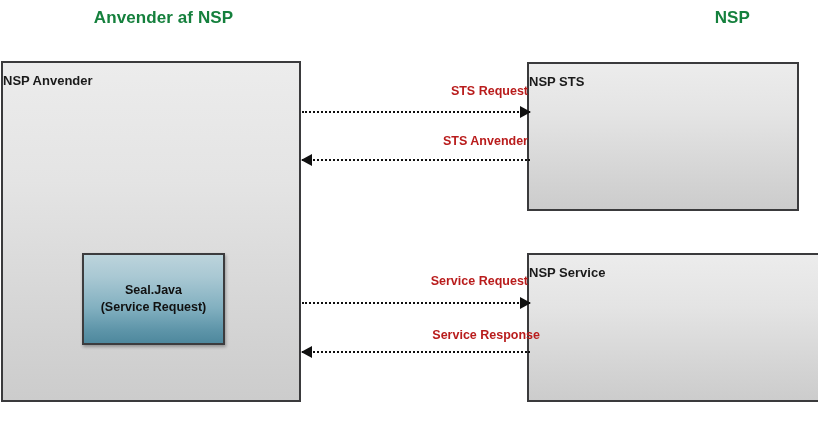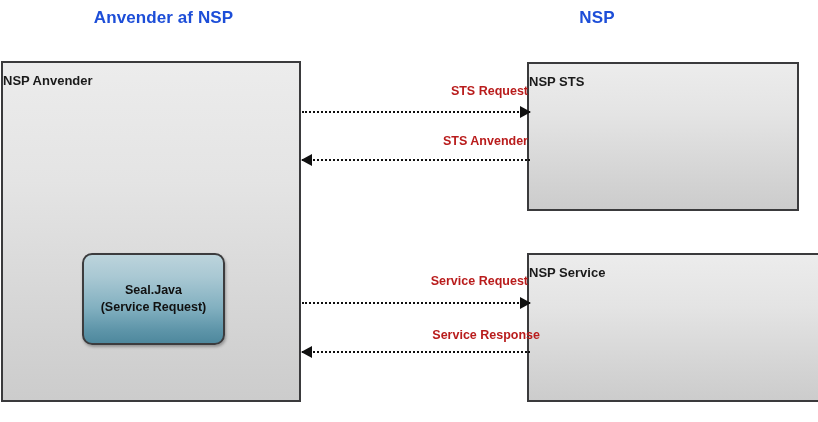--- a/index.html
+++ b/index.html
@@ -22,27 +22,27 @@
     left: 0; top: 0;
     width: 818px;
     height: 422px;
   }
 
   
   .col-title {
     position: absolute;
     font-size: 17px;
     font-weight: bold;
-    color: #1d4ed8;
+    color: #15803d;
     text-align: center;
     white-space: nowrap;
     letter-spacing: 0.1px;
   }
   #title-left  { left: 0px;   top: 8px;  width: 327px; }
-  #title-right { left: 472px; top: 8px;  width: 250px; }
+  #title-right { left: 500px; top: 8px;  width: 250px; text-align: right; }
 
   
   .container-box {
     position: absolute;
     border: 2px solid #3a3a3c;
     background: linear-gradient(to bottom, #ececec 0%, #e4e4e4 35%, #d5d5d5 75%, #cccccc 100%);
     box-sizing: border-box;
   }
   .container-label {
     position: absolute;
@@ -57,21 +57,21 @@
   }
 
   #box-nsp-anvender { left: 1px;   top: 61px;  width: 300px; height: 341px; }
   #box-nsp-sts      { left: 527px; top: 62px;  width: 272px; height: 149px; }
   #box-nsp-service  { left: 527px; top: 253px; width: 324px; height: 149px; }
 
   
   .component-box {
     position: absolute;
     border: 2px solid #3c3c3e;
-    border-radius: 10px;
+    border-radius: 0;
     background: linear-gradient(to bottom, #bcd4dc 0%, #a9c8d3 25%, #82b0c0 60%, #5e95a9 85%, #4e889d 100%);
     box-sizing: border-box;
     display: flex;
     flex-direction: column;
     align-items: center;
     justify-content: center;
     text-align: right;
     box-shadow: 1px 2px 3px rgba(0,0,0,0.30);
   }
   .component-line {

